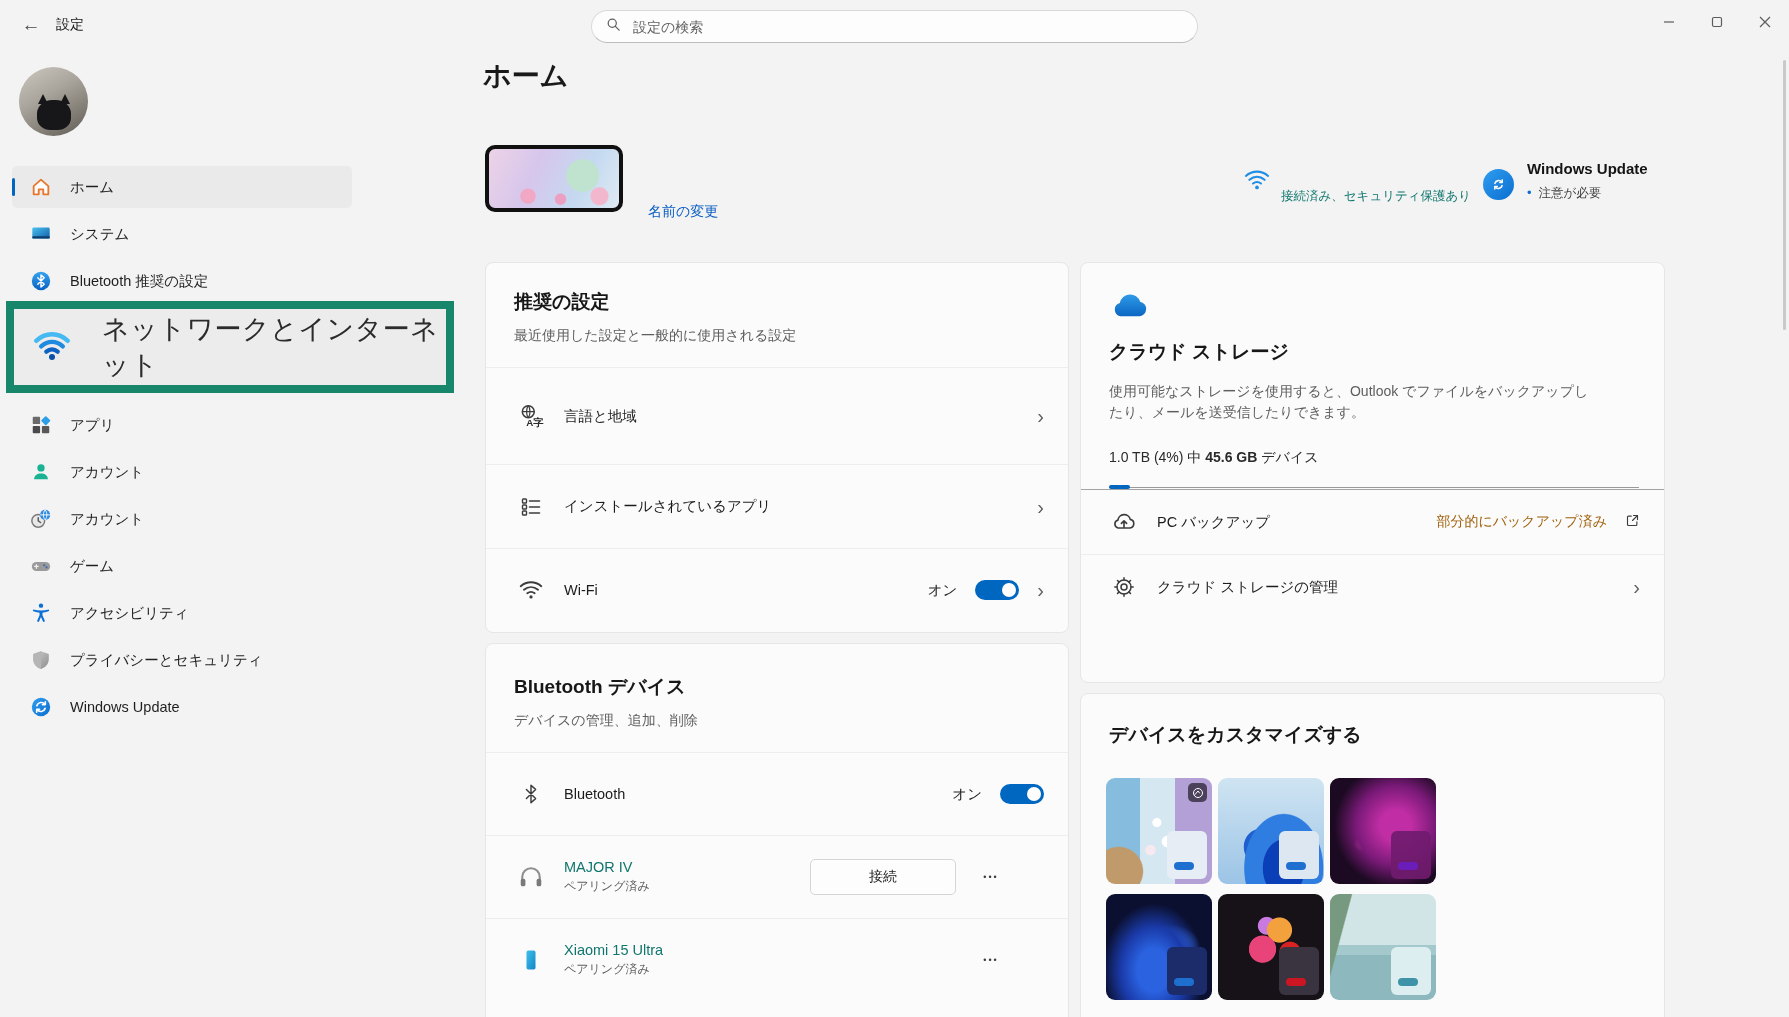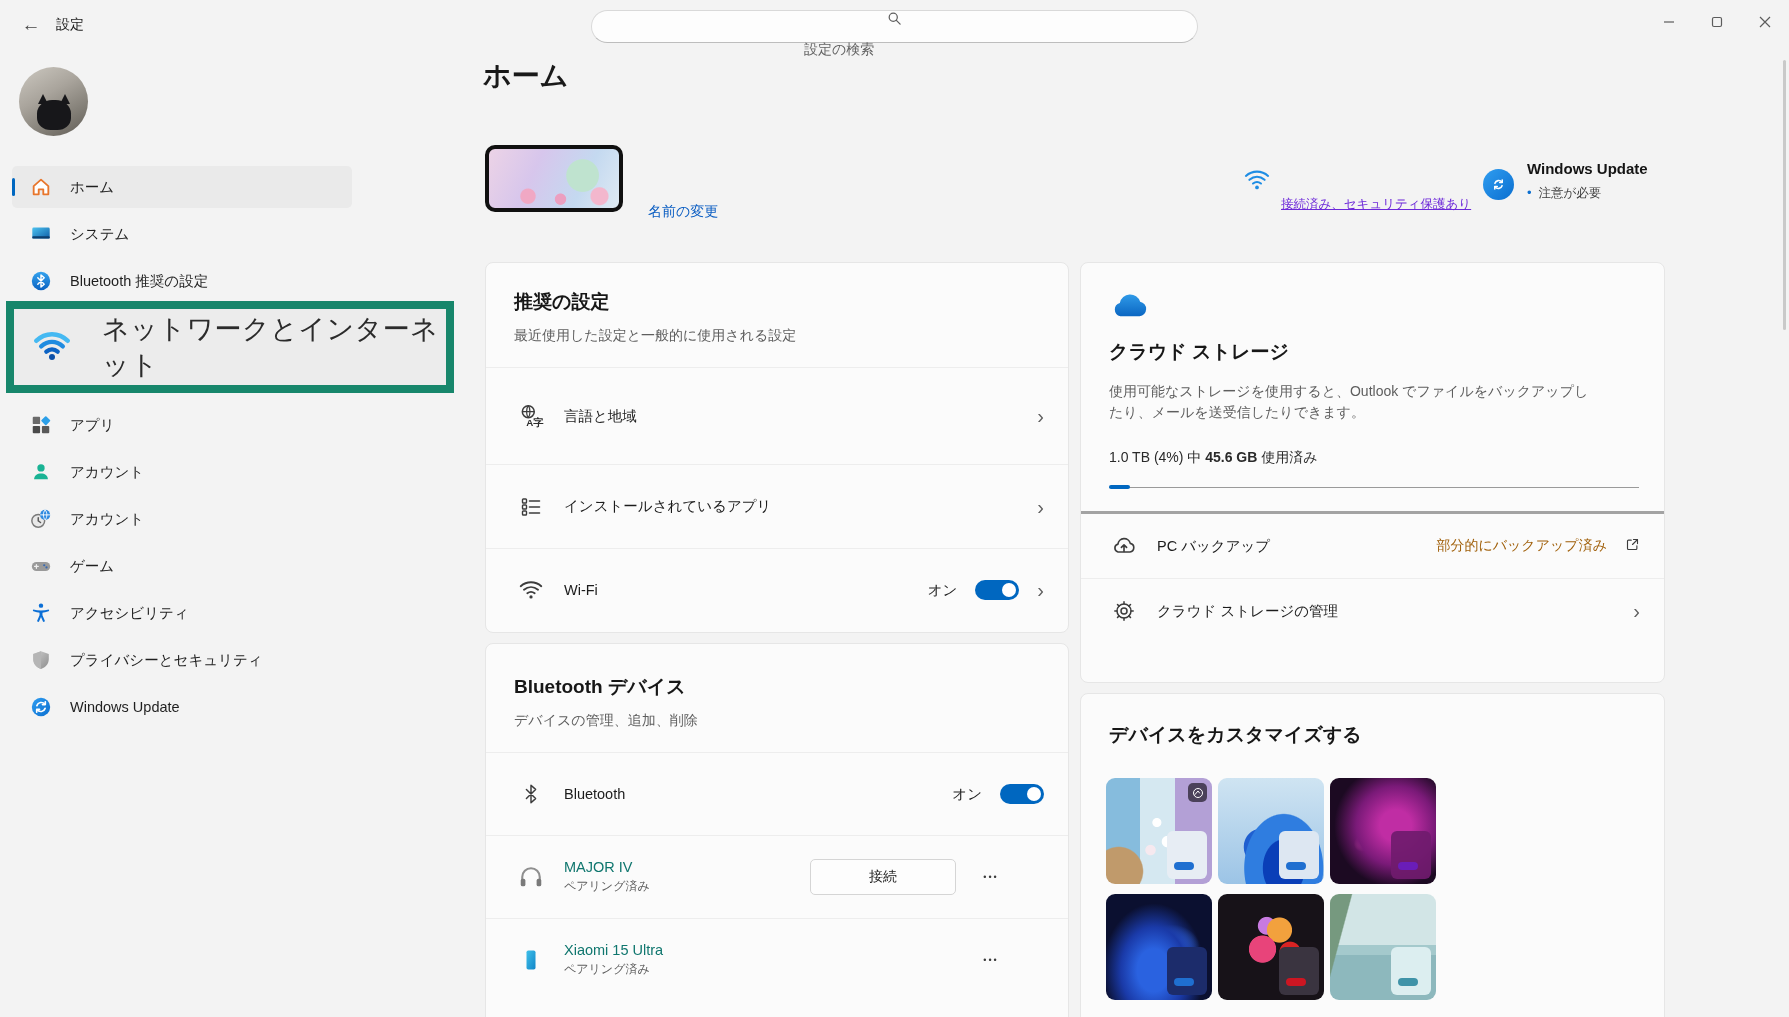--- a/index.html
+++ b/index.html
@@ -4,21 +4,21 @@
 <style>
   html,body{margin:0;padding:0;background:#e9e9e9;}
   #app{
     position:relative;width:1789px;height:1017px;overflow:hidden;
     background:#f3f3f3;font-family:"Liberation Sans","DejaVu Sans",sans-serif;
     color:#1b1b1b;-webkit-font-smoothing:antialiased;
   }
   
   .back-btn{position:absolute;left:14px;top:10px;width:34px;height:30px;display:flex;align-items:center;justify-content:center;font-size:19px;color:#454545;border-radius:5px;}
   .app-title{position:absolute;left:56px;top:16px;font-size:14px;color:#191919;}
-  .search-box{position:absolute;left:591px;top:10px;width:607px;height:33px;background:#fdfdfd;border:1px solid #d9d9d9;border-bottom-color:#bdbdbd;border-radius:17px;display:flex;align-items:center;box-sizing:border-box;padding:0 14px;gap:10px;flex-direction:column;}
+  .search-box{position:absolute;left:591px;top:10px;width:607px;height:33px;background:#fdfdfd;border:1px solid #d9d9d9;border-bottom-color:#bdbdbd;border-radius:17px;display:flex;align-items:center;box-sizing:border-box;padding:0 14px;gap:10px;}
   .search-box input{border:none;outline:none;background:transparent;font-family:inherit;font-size:14px;color:#444;flex:1;}
   .search-box input::placeholder{color:#636363;}
   .win-controls{position:absolute;right:0;top:0;height:48px;display:flex;}
   .win-btn{width:48px;height:44px;display:flex;align-items:center;justify-content:center;color:#5c5c5c;}
   
   .avatar{position:absolute;left:19px;top:67px;width:69px;height:69px;border-radius:50%;overflow:hidden;background:linear-gradient(150deg,#cdc9c1 0%,#a9a49c 40%,#7e7a72 75%,#5f5b55 100%);}
   .avatar .cat{position:absolute;left:18px;bottom:6px;width:34px;height:30px;background:#17171a;border-radius:45% 45% 40% 40%;}
   .avatar .ear1,.avatar .ear2{position:absolute;width:10px;height:10px;background:#17171a;bottom:32px;}
   .avatar .ear1{left:19px;clip-path:polygon(0 100%,50% 0,100% 100%);}
   .avatar .ear2{left:41px;clip-path:polygon(0 100%,50% 0,100% 100%);}
@@ -34,21 +34,21 @@
   
   .page-title{position:absolute;left:483px;top:57px;font-size:28px;font-weight:700;color:#191919;}
   .device-thumb{position:absolute;left:485px;top:145px;width:130px;height:59px;border:4px solid #101010;border-radius:10px;background:
      radial-gradient(circle at 72% 45%,#bfe3cf 0 16%,rgba(191,227,207,0) 17%),
      radial-gradient(circle at 30% 80%,#f0a8c4 0 7%,rgba(240,168,196,0) 8%),
      radial-gradient(circle at 55% 85%,#ec9fc0 0 6%,rgba(236,159,192,0) 7%),
      radial-gradient(circle at 85% 80%,#f3b7cd 0 7%,rgba(243,183,205,0) 8%),
      linear-gradient(115deg,#ecd3e6 0%,#d7c6ec 35%,#c4d9f0 70%,#dfeaf3 100%);}
   .rename-link{position:absolute;left:648px;top:203px;font-size:14px;color:#0a5dc2;}
   .hdr-wifi-icon{position:absolute;left:1243px;top:168px;}
-  .hdr-wifi-text{position:absolute;left:1281px;top:196px;font-size:12.5px;color:#6d28d9;text-decoration:underline;}
+  .hdr-wifi-text{position:absolute;left:1281px;top:188px;font-size:12.5px;color:#0f766e;}
   .hdr-wu-icon{position:absolute;left:1483px;top:169px;width:31px;height:31px;border-radius:50%;background:linear-gradient(135deg,#2f9df0,#0b6fd0);display:flex;align-items:center;justify-content:center;}
   .hdr-wu-title{position:absolute;left:1527px;top:160px;font-size:15px;font-weight:700;color:#141414;}
   .hdr-wu-status{position:absolute;left:1527px;top:185px;font-size:12.5px;color:#3d3d3d;}
   .hdr-wu-status .dot{color:#0b6fd0;margin-right:7px;font-size:13px;}
   
   .card{position:absolute;background:#fbfbfb;border:1px solid #e6e6e6;border-radius:8px;box-sizing:border-box;}
   #card-recommended{left:485px;top:262px;width:584px;height:371px;}
   #card-bluetooth{left:485px;top:643px;width:584px;height:400px;}
   #card-cloud{left:1080px;top:262px;width:585px;height:421px;}
   #card-customize{left:1080px;top:693px;width:585px;height:350px;}
@@ -70,21 +70,21 @@
   .connect-btn{width:146px;height:36px;background:#fdfdfd;border:1px solid #d5d5d5;border-radius:5px;font-family:inherit;font-size:14px;color:#1b1b1b;}
   .more-btn{width:34px;text-align:center;margin-right:36px;color:#3c3c3c;font-size:9px;letter-spacing:2px;}
   
   .cloud-body{padding:26px 22px 0 28px;}
   .cloud-desc{margin-top:16px;font-size:14px;color:#5e5e5e;line-height:21px;max-width:480px;}
   .usage-line{margin-top:26px;font-size:14px;color:#2a2a2a;}
   .usage-line b{font-weight:700;}
   .progress{margin-top:18px;position:relative;height:4px;width:530px;}
   .progress .track{position:absolute;left:0;right:0;top:1.5px;height:1px;background:#9a9a9a;}
   .progress .fill{position:absolute;left:0;top:0;height:4px;border-radius:2px;background:#0067c0;width:4%;}
-  .cloud-rows{margin-top:22px;border-top:3px solid #a3a3a3;}
+  .cloud-rows{border-top:1px solid #a3a3a3;}
   .cloud-rows .row{height:64px;padding-left:28px;}
   .amber{font-size:14px;color:#a1610c;}
   
   .thumb-grid{position:absolute;left:25px;top:84px;display:grid;grid-template-columns:repeat(3,106px);grid-auto-rows:106px;gap:10px 6px;}
   .thumb{position:relative;border-radius:9px;overflow:hidden;}
   .preview{position:absolute;right:5px;bottom:5px;width:40px;height:48px;border-radius:6px;}
   .preview .pill{position:absolute;left:7px;bottom:9px;width:20px;height:8px;border-radius:4px;}
   .theme-badge{position:absolute;right:5px;top:5px;width:19px;height:19px;border-radius:5px;background:rgba(40,34,48,.75);display:flex;align-items:center;justify-content:center;}
   .t1{background:radial-gradient(circle at 48% 42%,#fff 0 5%,rgba(255,255,255,0) 6%),radial-gradient(circle at 58% 60%,#fff 0 6%,rgba(255,255,255,0) 7%),radial-gradient(circle at 42% 68%,#f6e9ef 0 5%,rgba(246,233,239,0) 6%),radial-gradient(circle at 12% 88%,#c09a6b 0 18%,rgba(192,154,107,0) 19%),linear-gradient(90deg,#86bcdd 0 32%,#d5e8f1 32% 65%,#b3a0d6 65%);}
   .t2{background:radial-gradient(ellipse at 62% 85%,#0a3fb8 0 22%,#2f7de0 23% 42%,rgba(47,125,224,0) 43%),radial-gradient(ellipse at 40% 65%,#1f5fd0 0 18%,rgba(31,95,208,0) 19%),linear-gradient(180deg,#cfe4f2,#9cc4e6);}
@@ -414,21 +414,21 @@
                 <stop offset="0" stop-color="#2f9ae8"></stop>
                 <stop offset="1" stop-color="#0b66c2"></stop>
               </linearGradient>
             </defs>
             <path d="M6.5 15 H17.5 A4.2 4.2 0 0 0 17.8 6.7 A6 6 0 0 0 6.2 7.4 A3.9 3.9 0 0 0 6.5 15 Z" fill="url(#clg)"></path>
           </svg>
       </span>
       <div class="card-title" style="margin-top:16px;">クラウド ストレージ</div>
       <div class="cloud-desc">使用可能なストレージを使用すると、Outlook でファイルをバックアップしたり、メールを送受信したりできます。</div>
       <div class="usage-line">
-        <span>1.0 TB (4%) 中 </span><b>45.6 GB</b><span> 使用済み</span>
+        <span>1.0 TB (4%) 中 </span><b>45.6 GB</b><span> デバイス</span>
       </div>
       <div class="progress">
         <div class="track"></div>
         <div class="fill" style="width: 4%;"></div>
       </div>
     </div>
     <div class="cloud-rows">
       <div class="row">
         <span class="ric">
           <svg width="26" height="24" viewBox="0 0 24 22" fill="none">

